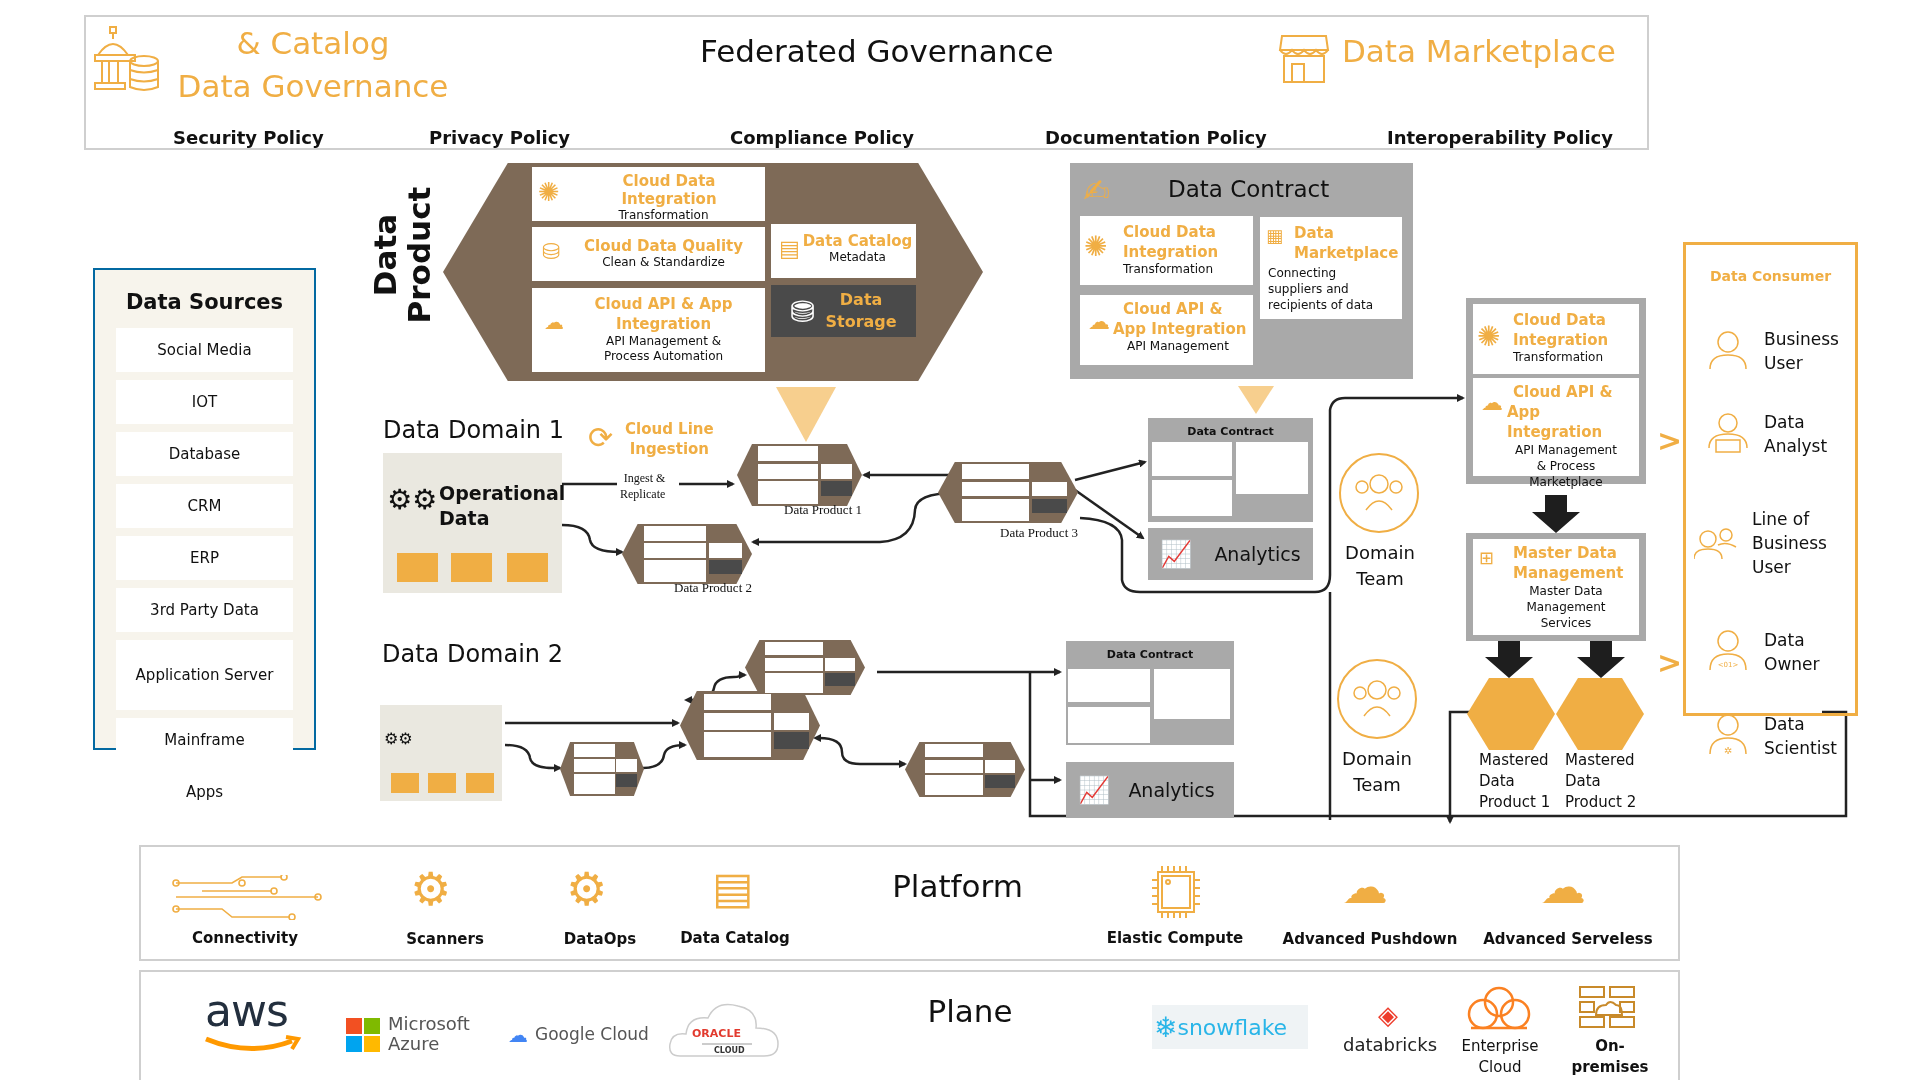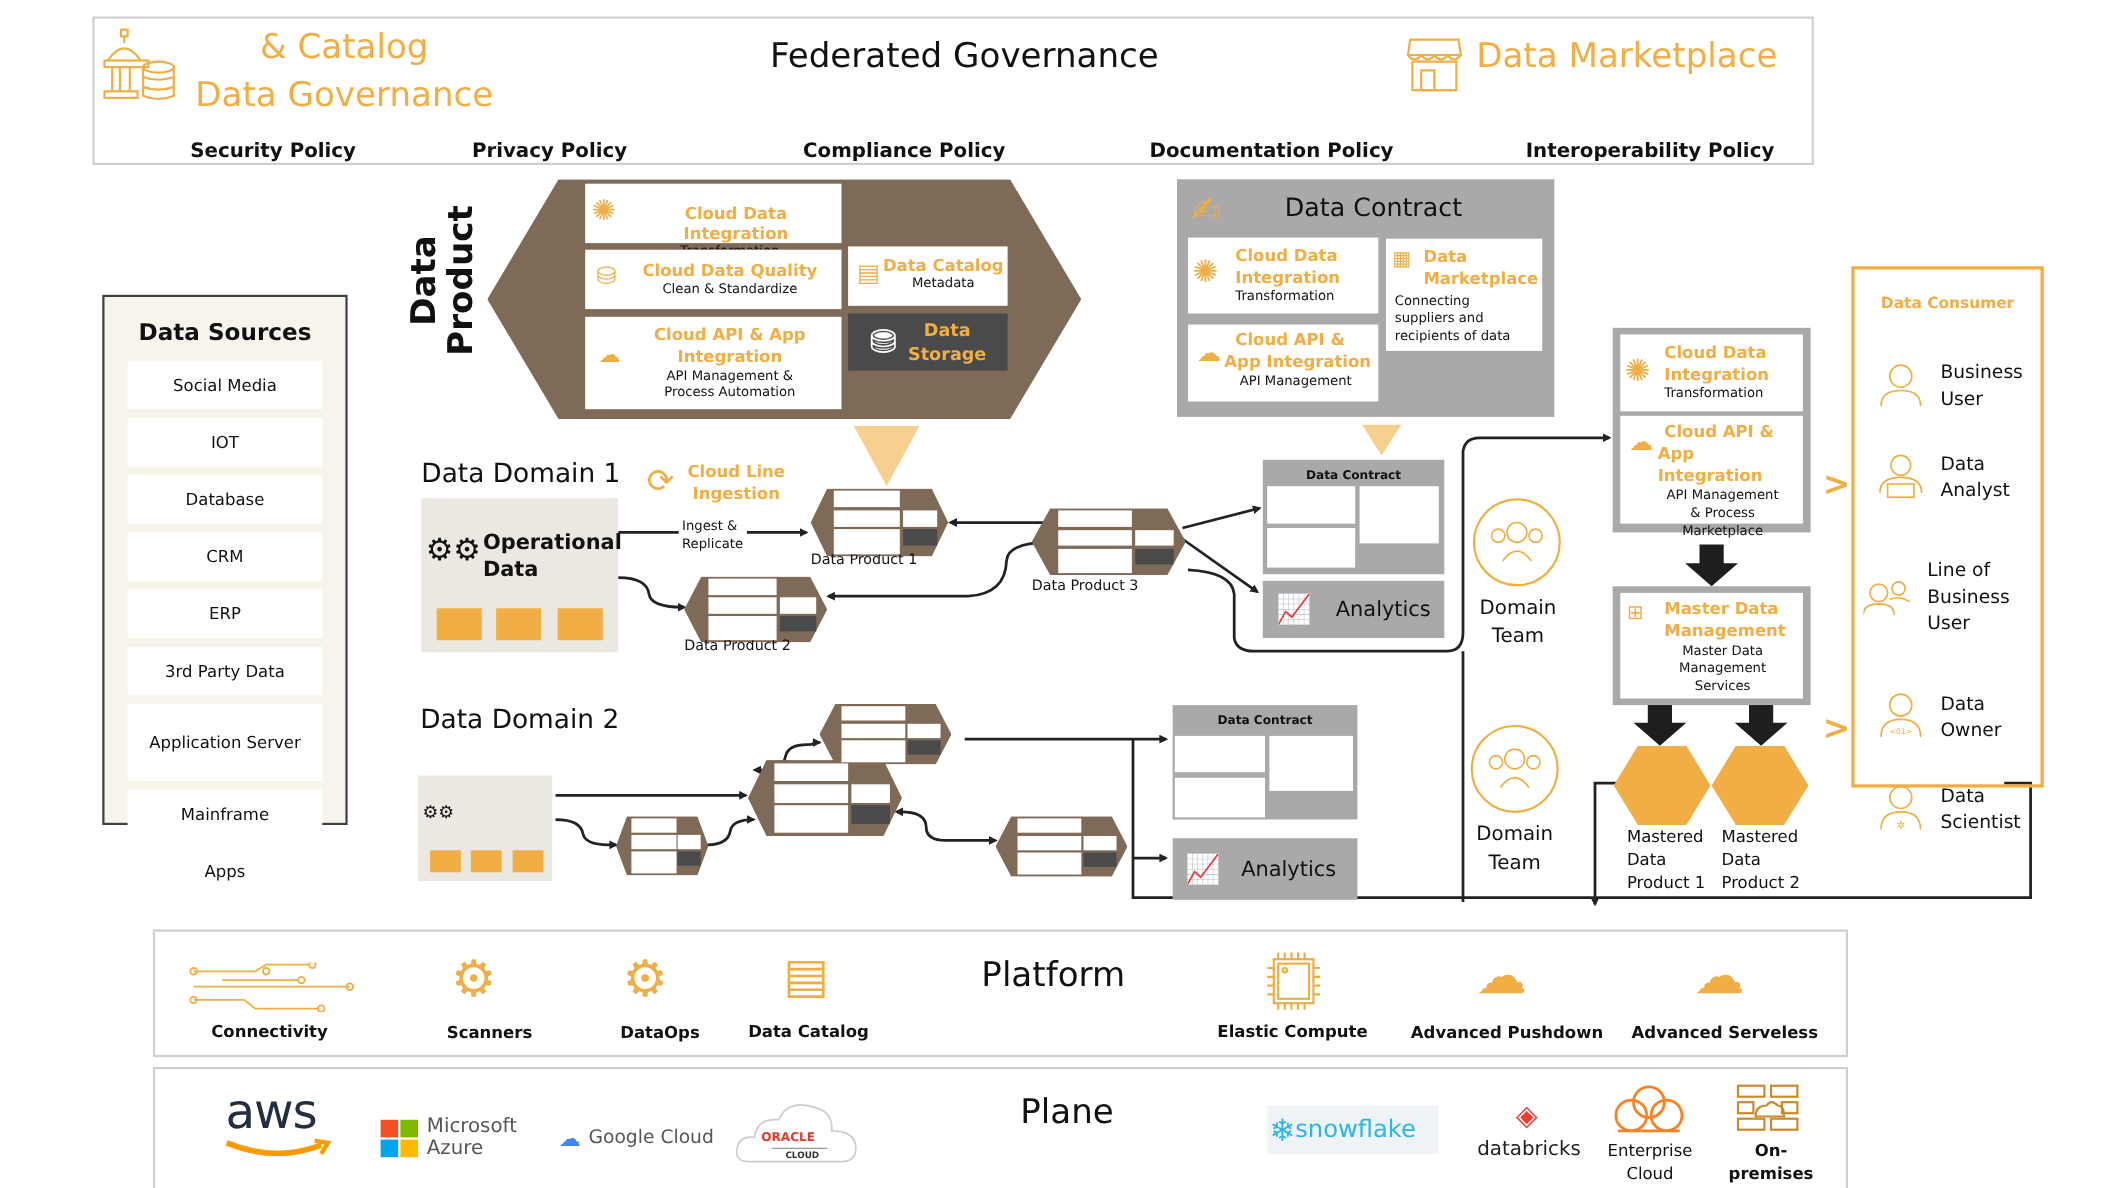--- a/index.html
+++ b/index.html
@@ -7,36 +7,36 @@
          font-family: "DejaVu Sans", sans-serif; color: #111; }
   .abs { position: absolute; }
   
   #gov { left: 84px; top: 15px; width: 1565px; height: 135px; border: 2px solid #cfcfcf; }
   .gov-title-left { left: 168px; top: 22px; width: 290px; font-size: 31px; line-height: 43px; color: #F0AE44; text-align: center; }
   .gov-title-center { left: 700px; top: 33px; font-size: 31px; font-weight: 500; }
   .gov-title-right { left: 1342px; top: 33px; font-size: 31px; color: #F0AE44; }
   .policy { top: 127px; font-size: 18px; font-weight: bold; }
 
   
-  #sources { left: 93px; top: 268px; width: 223px; height: 482px; background: #F7F4EC; border: 2px solid #404040; }
+  #sources { left: 93px; top: 268px; width: 223px; height: 482px; background: #F7F4EC; border: 2px solid #0369a1; }
   #sources .title { text-align: center; font-size: 21px; font-weight: bold; margin-top: 20px; margin-bottom: 14px; }
   .src-item { background: #fff; margin: 0 21px 8px 21px; height: 44px; display: flex; align-items: center; justify-content: center; font-size: 15px; }
   .src-item.tall { height: 70px; }
 
   
   .hex-brown { background: #7E6A57; clip-path: polygon(12% 0, 88% 0, 100% 50%, 88% 100%, 12% 100%, 0 50%); }
   .card { background: #fff; position: absolute; text-align: center; }
   .card .t { color: #F0AE44; font-weight: bold; }
   .card .s { color: #111; }
   .storage { background: #4a4a4a; position: absolute; color: #F0AE44; font-weight: bold; display: flex; align-items: center; justify-content: center; }
 
   .gray-panel { background: #A9A9A9; position: absolute; }
 
   .arrowline { stroke: #222; stroke-width: 2.5; fill: none; }
-  .lbl { font-size: 13px; text-align: left; }
+  .lbl { font-size: 13px; text-align: right; font-family: Liberation Serif, serif; }
 
   #consumer { left: 1683px; top: 242px; width: 175px; height: 474px; border: 3px solid #F0AE44; }
   .consumer-item { position: absolute; left: 20px; display: flex; align-items: center; font-size: 17px; line-height: 24px; }
   .consumer-item .ic { width: 44px; height: 44px; margin-right: 14px; }
 
   #platform { left: 139px; top: 845px; width: 1541px; height: 116px; border: 2px solid #cfcfcf; }
   #infra { left: 139px; top: 970px; width: 1541px; height: 116px; border: 2px solid #cfcfcf; }
   .plat-item { position: absolute; text-align: center; font-size: 15px; font-weight: bold; }
   .plat-title { position: absolute; font-size: 31px; text-align: center; line-height: 43px; }
 </style>
@@ -95,21 +95,21 @@
 
 <div class="abs" style="left:368px;top:185px;width:70px;height:140px;">
   <div style="position:absolute;left:0;top:0;transform-origin:left top;transform:translate(0,140px) rotate(-90deg);font-size:31px;font-weight:bold;line-height:34px;white-space:nowrap;text-align:center;width:140px;">
     <div>Data</div>
     <div>Product</div>
   </div>
 </div>
 <div class="abs hex-brown" style="left:443px;top:163px;width:540px;height:218px;"></div>
 <div class="card" style="left:532px;top:167px;width:233px;height:54px;">
   <span class="abs" style="left:6px;top:10px;font-size:26px;color:#F0AE44">✺</span>
-  <div class="t" style="font-size:15px;margin-top:18px;padding-left:41px">Cloud Data Integration</div>
+  <div class="t" style="font-size:15px;margin-top:5px;padding-left:41px">Cloud Data Integration</div>
   <div class="s" style="font-size:12px;padding-left:30px">Transformation</div>
 </div>
 <div class="card" style="left:532px;top:227px;width:233px;height:54px;">
   <span class="abs" style="left:10px;top:12px;font-size:22px;color:#F0AE44">⛁</span>
   <div class="t" style="font-size:15px;margin-top:10px;padding-left:30px">Cloud Data Quality</div>
   <div class="s" style="font-size:12px;padding-left:30px">Clean &amp; Standardize</div>
 </div>
 <div class="card" style="left:771px;top:224px;width:145px;height:54px;">
   <span class="abs" style="left:8px;top:12px;font-size:22px;color:#F0AE44">▤</span>
   <div class="t" style="font-size:15px;margin-top:8px;padding-left:28px">Data Catalog</div>

